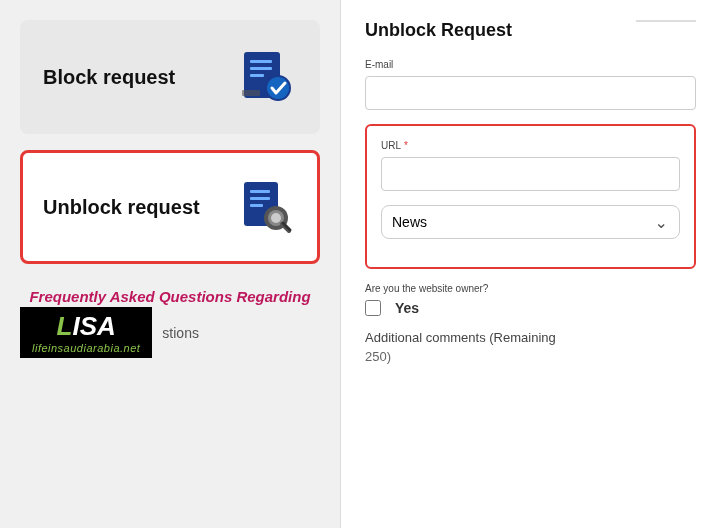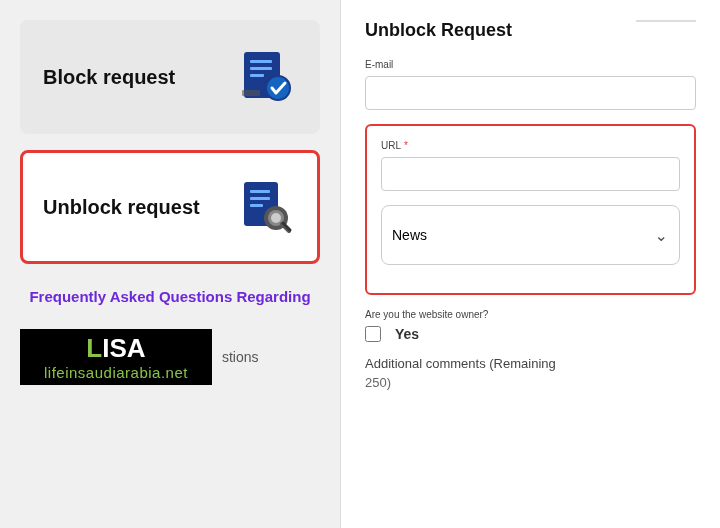--- a/index.html
+++ b/index.html
@@ -53,22 +53,23 @@
       justify-content: center;
     }
 
     .faq-section {
       margin-top: 8px;
     }
 
     .faq-title {
       font-size: 15px;
       font-weight: 700;
-      color: #6d28d9;
-      margin-bottom: 24px;
+      color: #be185d;
+      margin-bottom: 2px;
+      font-style: italic;
     }
 
     .lisa-container {
       display: flex;
       align-items: center;
       gap: 10px;
     }
 
     .faq-link {
       font-size: 14px;
@@ -122,21 +123,21 @@
       border-radius: 6px;
       padding: 14px;
       margin-bottom: 14px;
       margin-top: 12px;
     }
 
     .form-select {
       width: 100%;
       border: 1px solid #ccc;
       border-radius: 8px;
-      padding: 21px 10px;
+      padding: 8px 10px;
       font-size: 14px;
       outline: none;
       background: #fff;
       appearance: none;
       -webkit-appearance: none;
       position: relative;
       cursor: pointer;
     }
 
     .select-wrapper {
@@ -232,23 +233,23 @@
         <circle cx="36" cy="38" r="5" fill="#ccc"></circle>
         <line x1="42" y1="44" x2="49" y2="51" stroke="#555" stroke-width="4" stroke-linecap="round"></line>
         <line x1="43" y1="43" x2="50" y2="50" stroke="#333" stroke-width="3" stroke-linecap="round"></line>
       </svg>
     </div>
   </div>
 
   <div class="faq-section">
     <div class="faq-title">Frequently Asked Questions Regarding</div>
     <div class="lisa-container">
-      <div style="background:#000; padding: 4px 24px; display:inline-block;">
+      <div style="background:#000; padding: 4px 12px; display:inline-block;font-style:italic;">
         <span style="color:#8bc34a; font-size:26px; font-weight:900;">L</span><span style="color:#fff; font-size:26px; font-weight:900;">ISA</span>
-        <div style="color:#8bc34a; font-size:15px; letter-spacing:0.5px;">lifeinsaudiarabia.net</div>
+        <div style="color:#8bc34a; font-size:11px; letter-spacing:0.5px;">lifeinsaudiarabia.net</div>
       </div>
       <span class="faq-link">stions</span>
     </div>
   </div>
 
 </div>
 
 <div class="right-panel">
 
   <div style="display:flex; justify-content:space-between; align-items:flex-start;">

